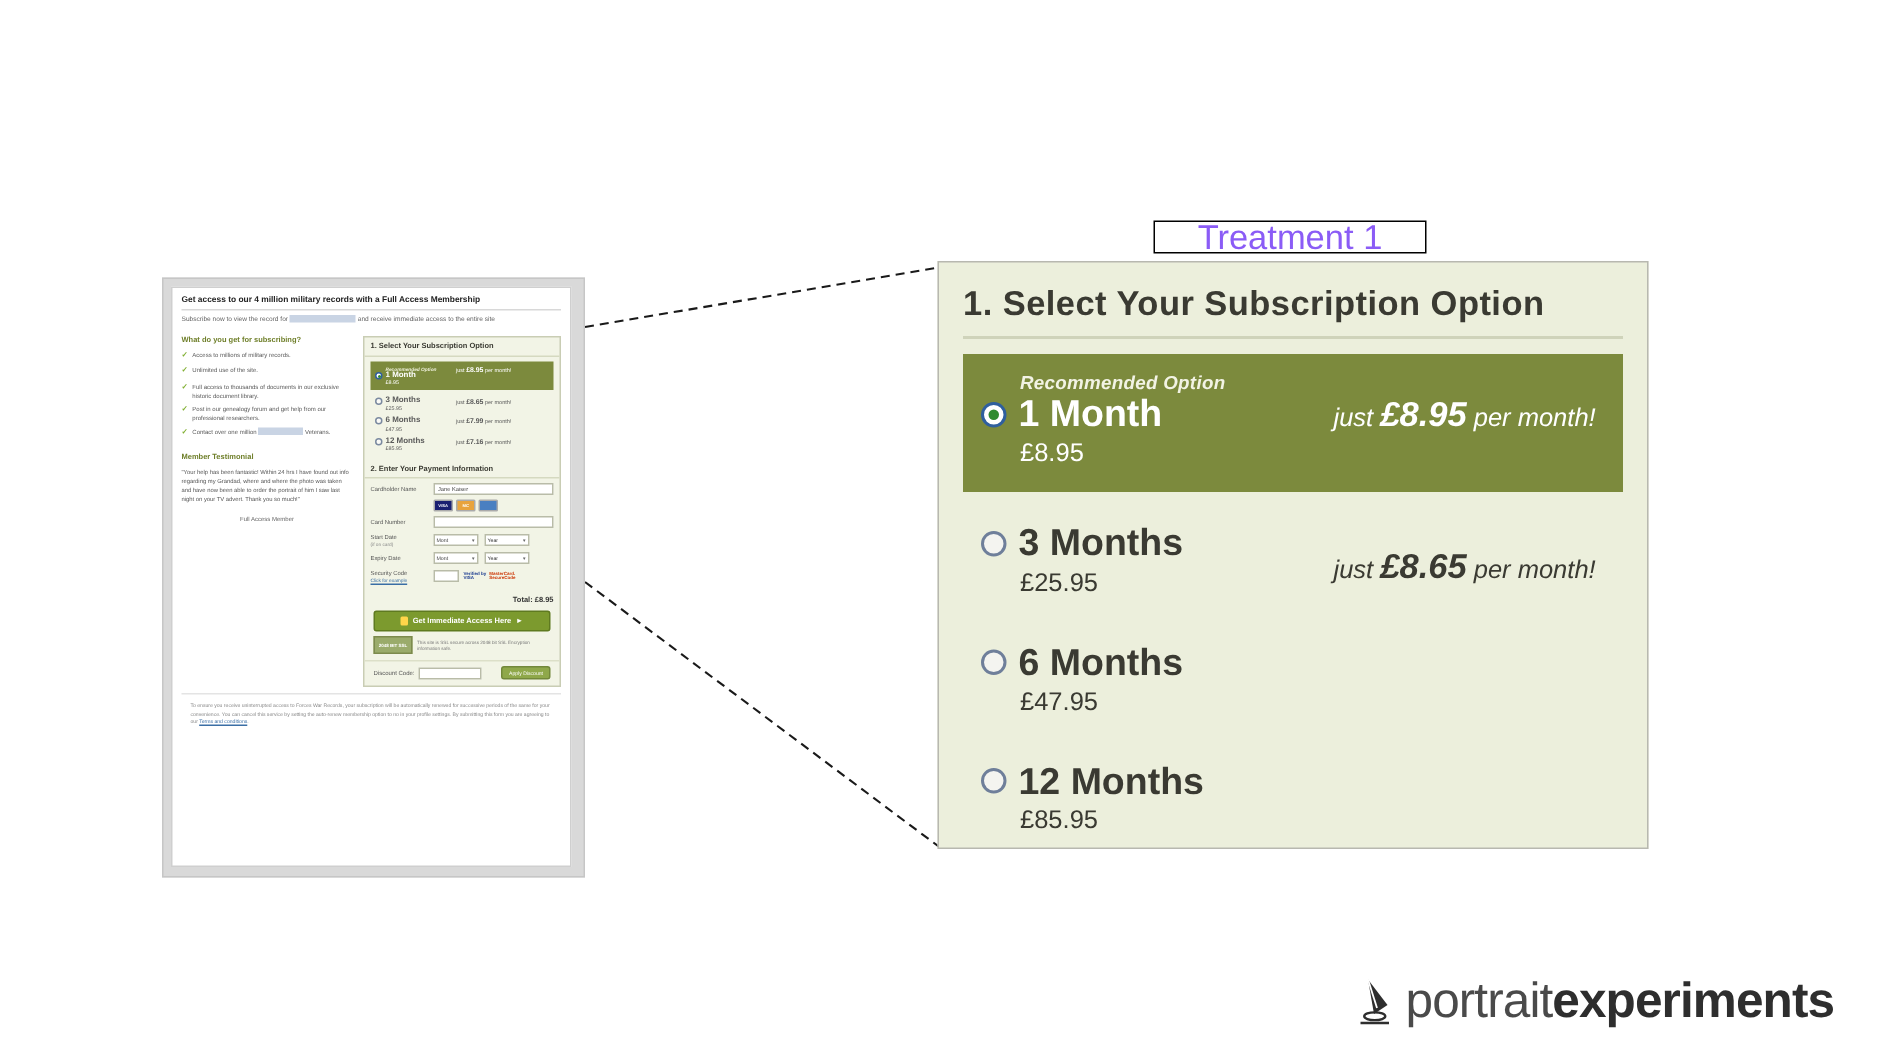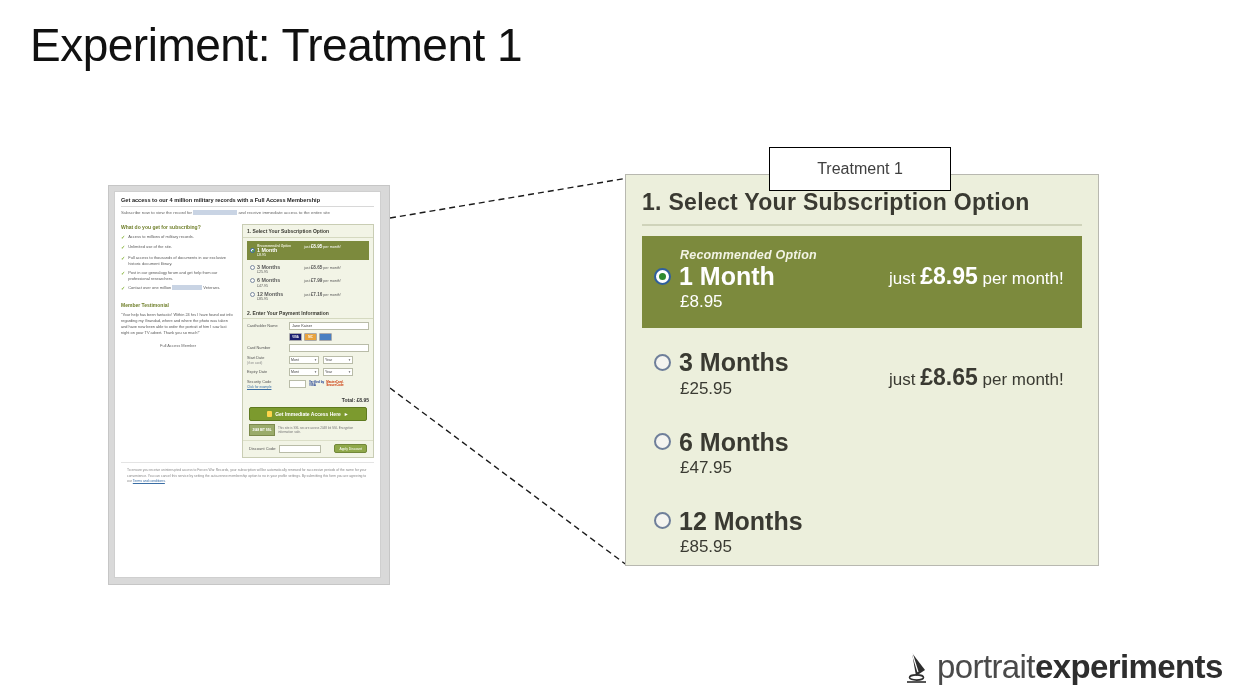--- a/index.html
+++ b/index.html
@@ -17,24 +17,24 @@
     font-size: 46px; font-weight: 400; color: #111;
     letter-spacing: -0.5px; white-space: nowrap;
   }
 
   
   .connectors { position: absolute; left: 0; top: 0; width: 1260px; height: 700px; pointer-events: none; }
 
   
   #callout {
     position: absolute; left: 769px; top: 147px;
-    width: 182px; height: 44px;
+    width: 182px; height: 22px;
     border: 1.6px solid #000; background: #fff;
     display: flex; align-items: center; justify-content: center;
-    font-size: 16px; color: #404040; z-index: 6;
+    font-size: 23px; color: #8b5cf6; z-index: 6;
   }
 
   
   #zoom-panel {
     position: absolute; left: 625px; top: 174px;
     width: 474px; height: 392px;
     background: #ecefdc; border: 1px solid #b8b8b0;
     overflow: hidden; z-index: 3;
   }
   #zoom-panel .zp-inner { padding: 14px 16px 0 16px; }
@@ -61,21 +61,21 @@
     border: 2px solid #6f7f9a; background: #f4f4f0;
     flex: none; margin-right: 8px; position: relative;
   }
   .zp-radio.on { border-color: #2f5f9e; background: #fff; }
   .zp-radio.on::after {
     content: ""; position: absolute; left: 3px; top: 3px;
     width: 7px; height: 7px; border-radius: 50%; background: #2f8a2f;
   }
   .zp-term { font-size: 25px; font-weight: bold; line-height: 1.05; }
   .zp-total { font-size: 17px; margin: 3px 0 0 26px; }
-  .zp-right { font-size: 17px; line-height: 1.35; padding-top: 13px; }
+  .zp-right { font-size: 17px; line-height: 1.35; padding-top: 13px; font-style: italic; }
   .zp-right .big { font-size: 23px; font-weight: bold; }
 
   
   #thumb-frame {
     position: absolute; left: 108px; top: 185px;
     width: 282px; height: 400px;
     background: #d9d9d9; border: 1px solid #c6c6c6;
     padding: 5px 8px 6px 5px; z-index: 4;
   }
   #thumb-page {
@@ -160,21 +160,20 @@
   #logo { position: absolute; left: 905px; top: 648px; display: flex; align-items: center; z-index: 5; }
   #logo-mark { width: 30px; height: 34px; flex: none; margin-right: 2px; }
   #logo-text { font-size: 33px; color: #4a4a4a; letter-spacing: -0.6px; white-space: nowrap; }
   #logo-text .bold { font-weight: bold; color: #2e2e2e; }
 </style>
 </head>
 <body>
 
 <div id="slide">
 
-  <div id="slide-title">Experiment: Treatment 1</div>
 
   <svg class="connectors">
     <line x1="390" y1="218" x2="628" y2="178" stroke="#1a1a1a" stroke-width="1.4" stroke-dasharray="6,4"></line>
     <line x1="382" y1="382" x2="628" y2="566" stroke="#1a1a1a" stroke-width="1.4" stroke-dasharray="6,4"></line>
     <line x1="860" y1="186" x2="800" y2="372" stroke="#1a1a1a" stroke-width="1" stroke-dasharray="4,3"></line>
   </svg>
 
   <div id="callout">
     <span>Treatment 1</span>
   </div>

